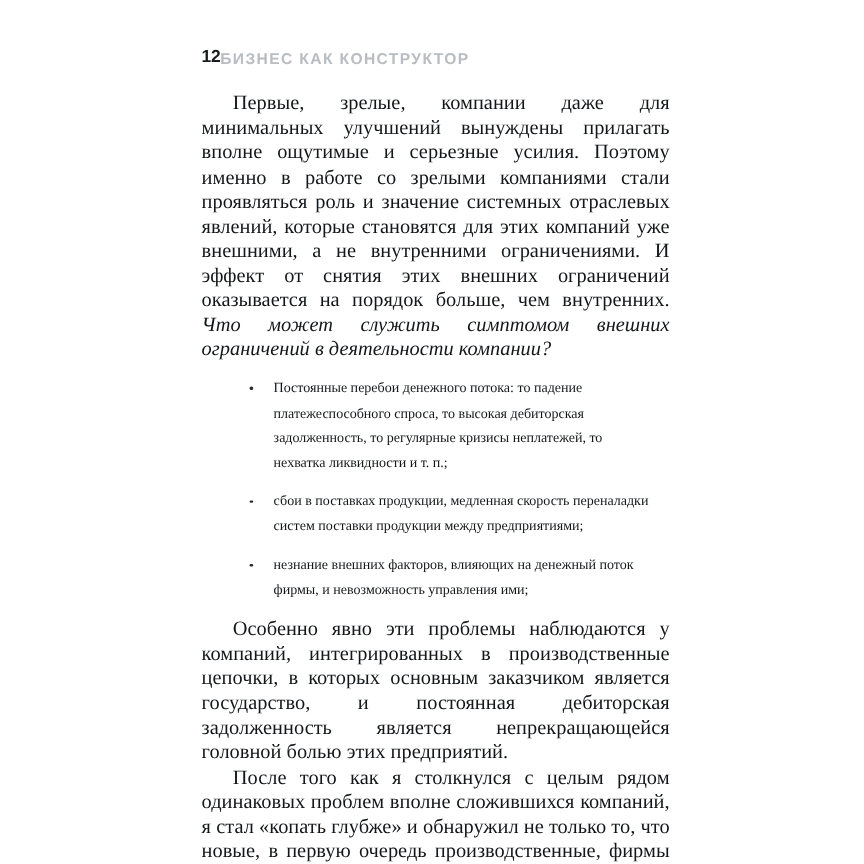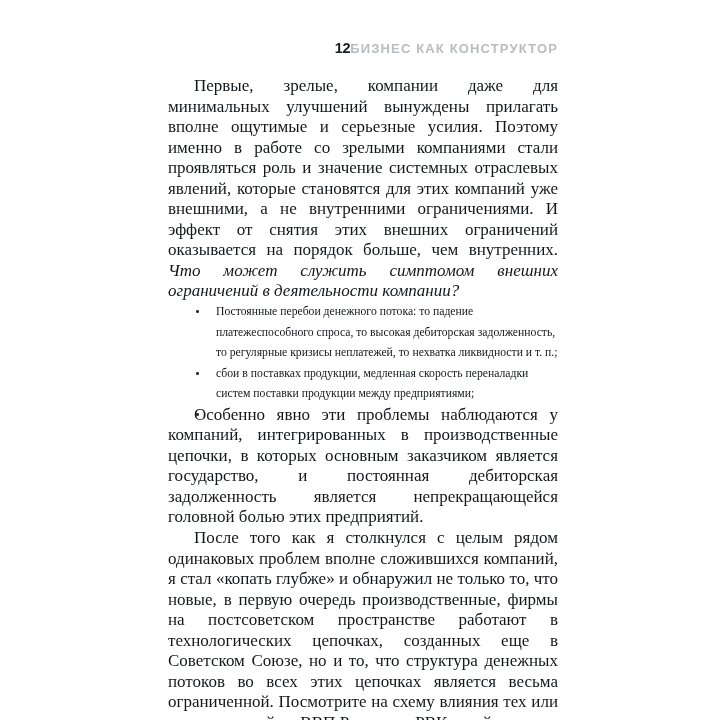--- a/index.html
+++ b/index.html
@@ -19,21 +19,21 @@
     box-sizing: border-box;
   }
   .running-head {
     position: absolute;
     top: 38px;
     left: 168px;
     width: 390px;
     height: 20px;
     display: flex;
     align-items: center;
-    justify-content: flex-end;
+    justify-content: flex-start;
   }
   .folio {
     font-family: "Liberation Sans", "DejaVu Sans", sans-serif;
     font-size: 14.5px;
     font-weight: 700;
     color: #1a1d20;
     letter-spacing: -0.3px;
     line-height: 1;
   }
   .book-title {
@@ -66,21 +66,21 @@
   .ital {
     font-style: italic;
   }
   ul.bullets {
     list-style: none;
     margin: 0;
     padding: 0;
   }
   ul.bullets li {
     position: relative;
-    margin: 0;
+    margin: 12px;
     padding-left: 48px;
     font-size: 11.7px;
     line-height: 20.55px;
     text-align: left;
     color: #14171a;
   }
   ul.bullets li .dot {
     position: absolute;
     left: 28px;
     top: 8.4px;
@@ -100,21 +100,21 @@
     <span class="book-title">БИЗНЕС КАК КОНСТРУКТОР</span>
   </div>
 
   <div class="text-block">
 
     <p class="body"><span>Первые, зрелые, компании даже для минимальных улучшений вынуждены прилагать вполне ощутимые и серьезные усилия. Поэтому именно в работе со зрелыми компаниями стали проявляться роль и значение системных отраслевых явлений, которые становятся для этих компаний уже внешними, а не внутренними ограничениями. И эффект от снятия этих внешних ограничений оказывается на порядок больше, чем внутренних. </span><span class="ital">Что может служить симптомом внешних ограничений в деятельности компании?</span></p>
 
     <ul class="bullets">
       <li><span class="dot"></span><span>Постоянные перебои денежного потока: то падение платежеспособного спроса, то высокая дебиторская задолженность, то регулярные кризисы неплатежей, то нехватка ликвидности и т. п.;</span></li>
       <li><span class="dot"></span><span>сбои в поставках продукции, медленная скорость переналадки систем поставки продукции между предприятиями;</span></li>
-      <li><span class="dot"></span></li>
+      <li><span class="dot"></span><span>незнание внешних факторов, влияющих на денежный поток фирмы, и невозможность управления ими;</span></li>
     </ul>
 
     <p class="body cont">Особенно явно эти проблемы наблюдаются у компаний, интегрированных в производственные цепочки, в которых основным заказчиком является государство, и постоянная дебиторская задолженность является непрекращающейся головной болью этих предприятий.</p>
 
     <p class="body cont">После того как я столкнулся с целым рядом одинаковых проблем вполне сложившихся компаний, я стал «копать глубже» и обнаружил не только то, что новые, в первую очередь производственные, фирмы на постсоветском пространстве работают в технологических цепочках, созданных еще в Советском Союзе, но и то, что структура денежных потоков во всех этих цепочках является весьма ограниченной. Посмотрите на схему влияния тех или иных отраслей на ВВП России из РВК и поймете, что в России есть всего несколько отраслей, например, нефтегазовая, а все остальные являются либо подотраслями этих отраслей, либо отраслями, которые кормятся от тех денег, которые эти ключевые отрасли приводят в страну. Если мы хотим прогнозировать ситуацию на наших рынках, нам придется все это иметь в виду и пользоваться знаниями о ситуации в целом.</p>
 
   </div>
 
 </div>
 

